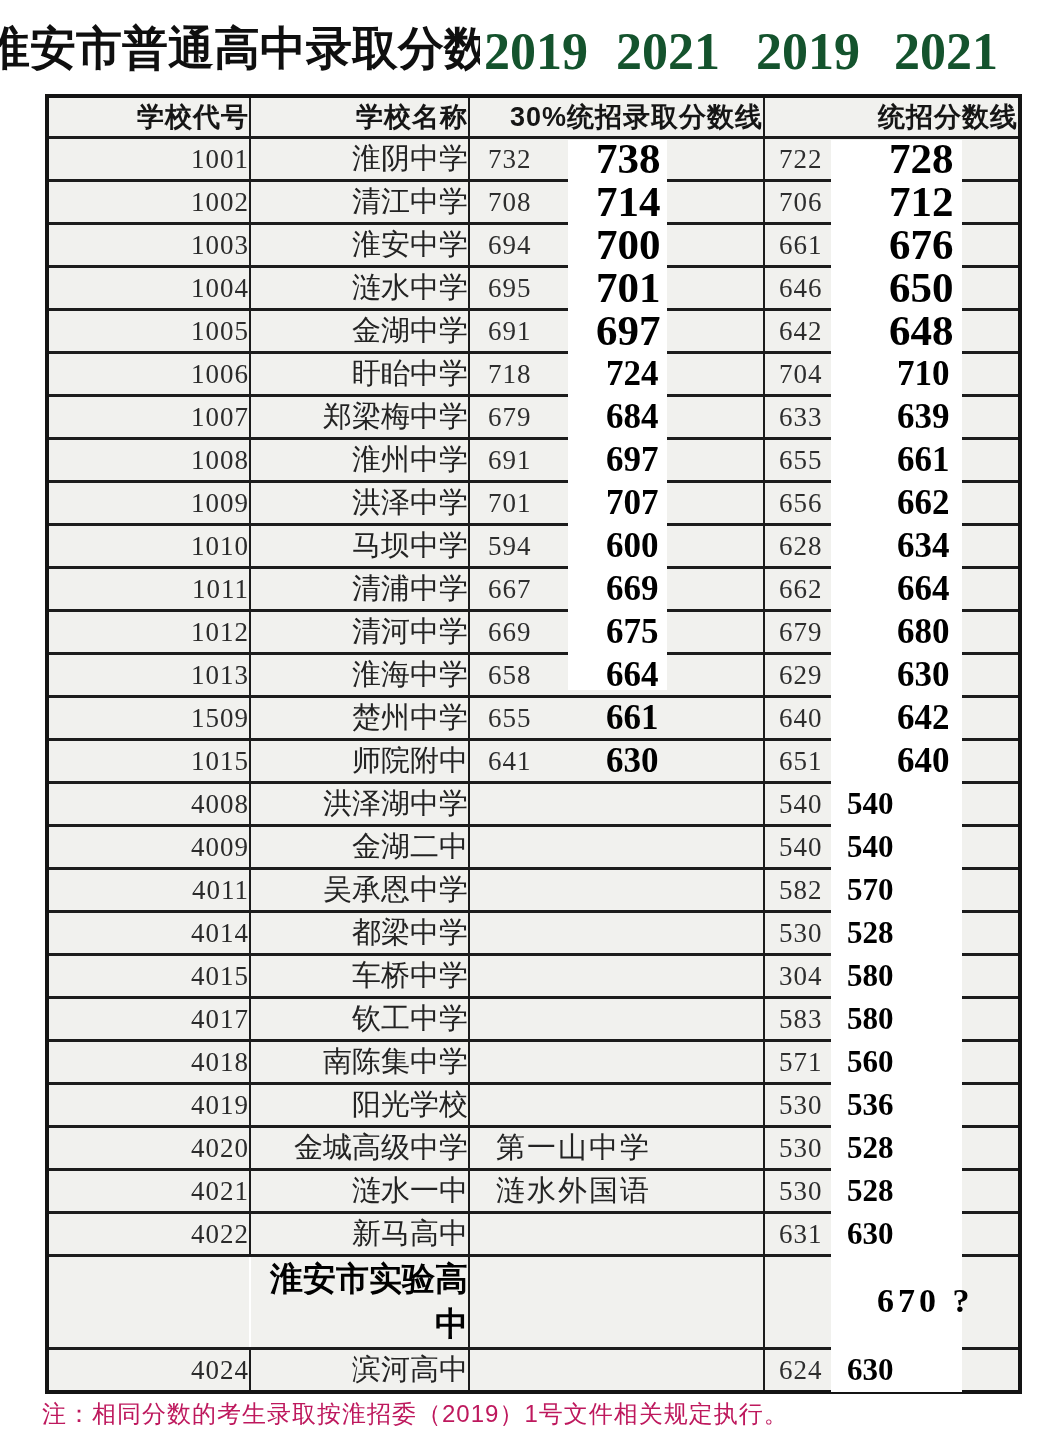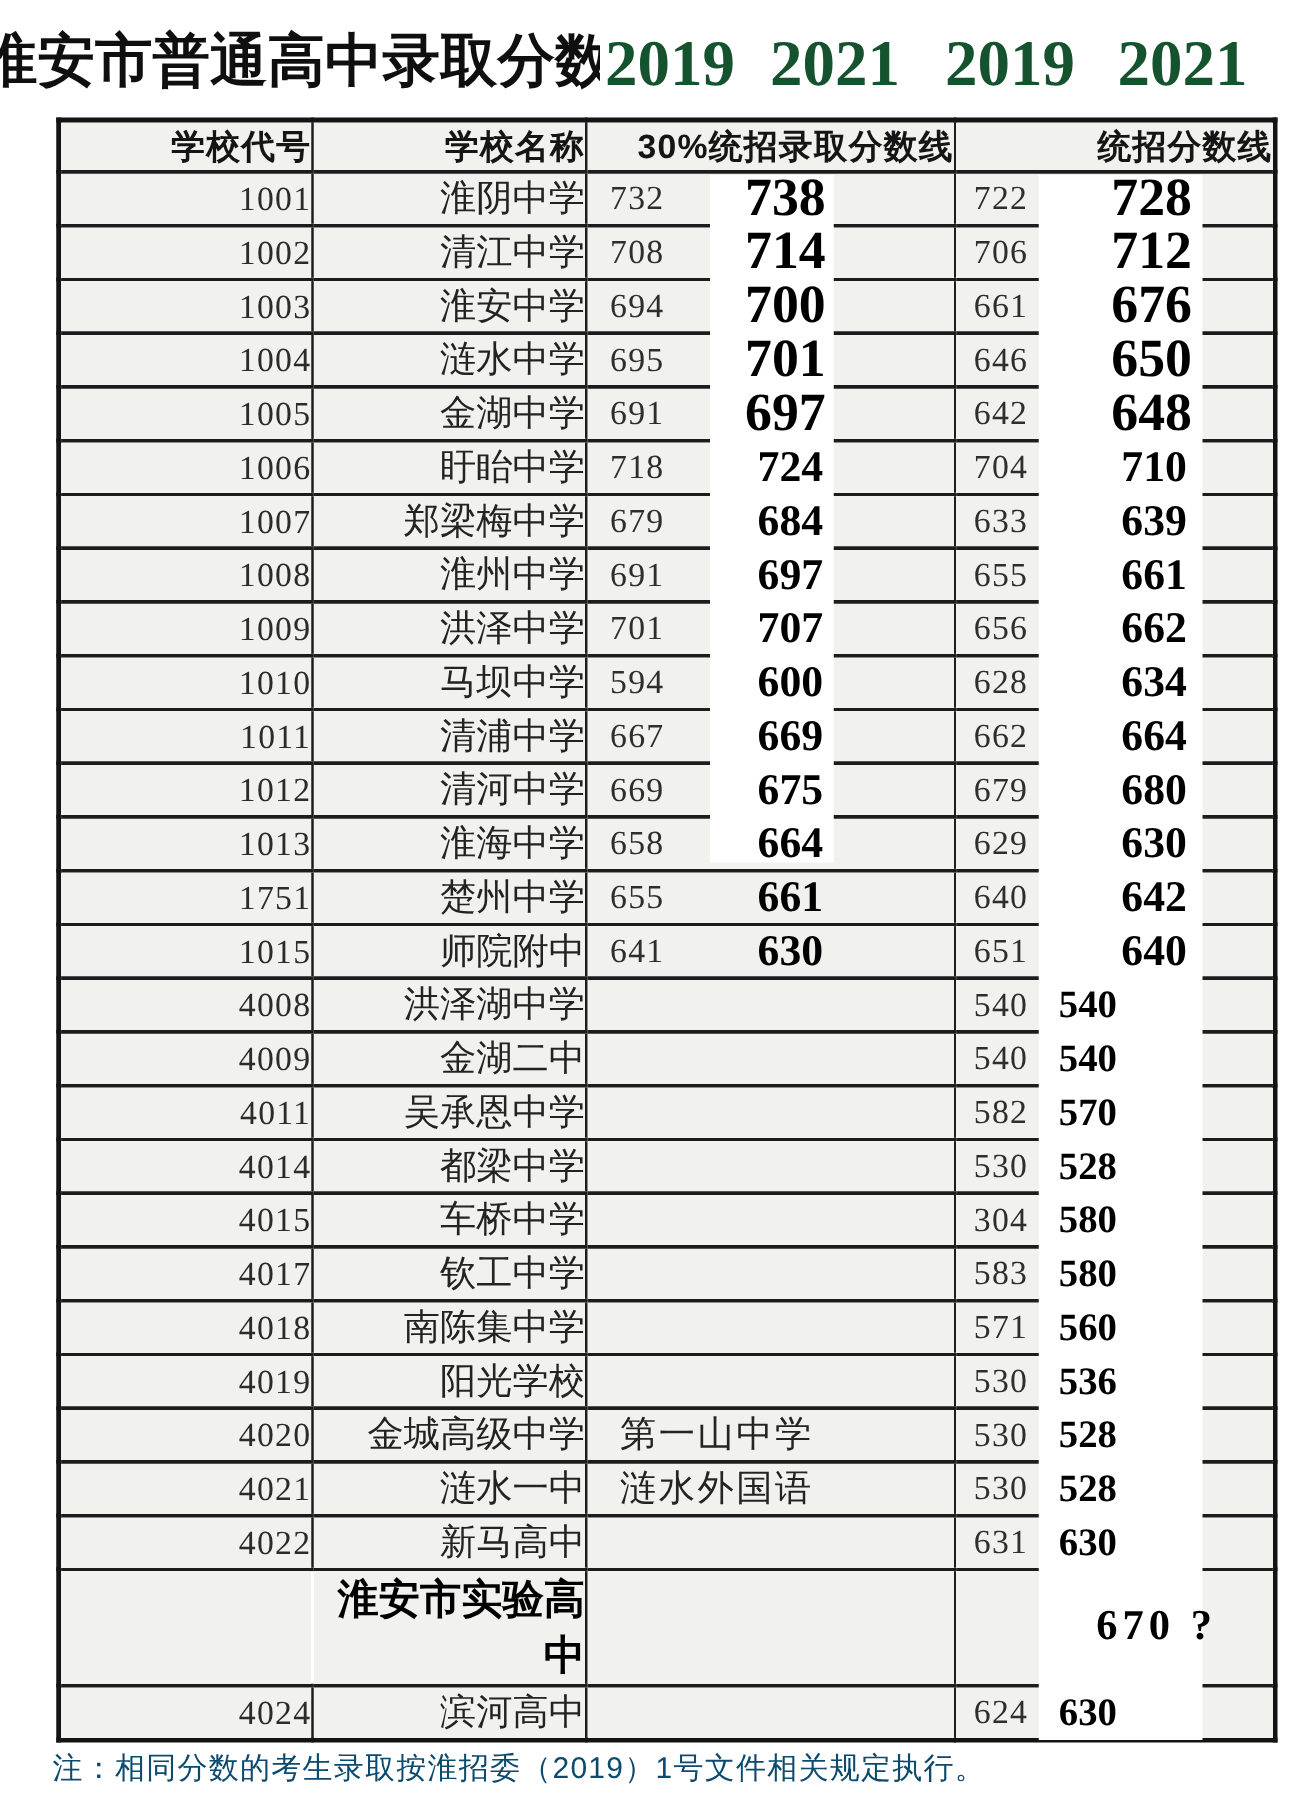--- a/index.html
+++ b/index.html
@@ -77,21 +77,21 @@
   .special .c-tz .v21{left:112px;font-size:34px;letter-spacing:4px;}
 
   
   .strip{position:absolute;background:#ffffff;z-index:5;}
   .strip-a{left:568px;top:140px;width:99px;height:550px;}
   .strip-b{left:831px;top:140px;width:131px;height:1252px;}
 
   
   .footnote{
     position:absolute;left:42px;top:1398px;
-    font-size:24px;color:#0c4a6e;letter-spacing:1px;white-space:nowrap;
+    font-size:24px;color:#be185d;letter-spacing:1px;white-space:nowrap;
   }
 </style>
 </head>
 <body>
 
 <div class="canvas">
 
   <div class="title-cn">淮安市普通高中录取分数线</div>
   <span class="title-year yr0">2019</span>
   <span class="title-year yr1">2021</span>
@@ -330,21 +330,21 @@
       <span class="alt"></span>
       <span class="v21">664</span>
     </td>
     <td class="c-tz">
       <span class="v19">629</span>
       <span class="v21">630</span>
     </td>
   </tr>
         <tr class="grp1">
     <td class="c-code">
-      <span>1751</span>
+      <span>1509</span>
     </td>
     <td class="c-name">
       <span class="nm">楚州中学</span>
     </td>
     <td class="c-s30">
       <span class="v19">655</span>
       <span class="alt"></span>
       <span class="v21">661</span>
     </td>
     <td class="c-tz">

